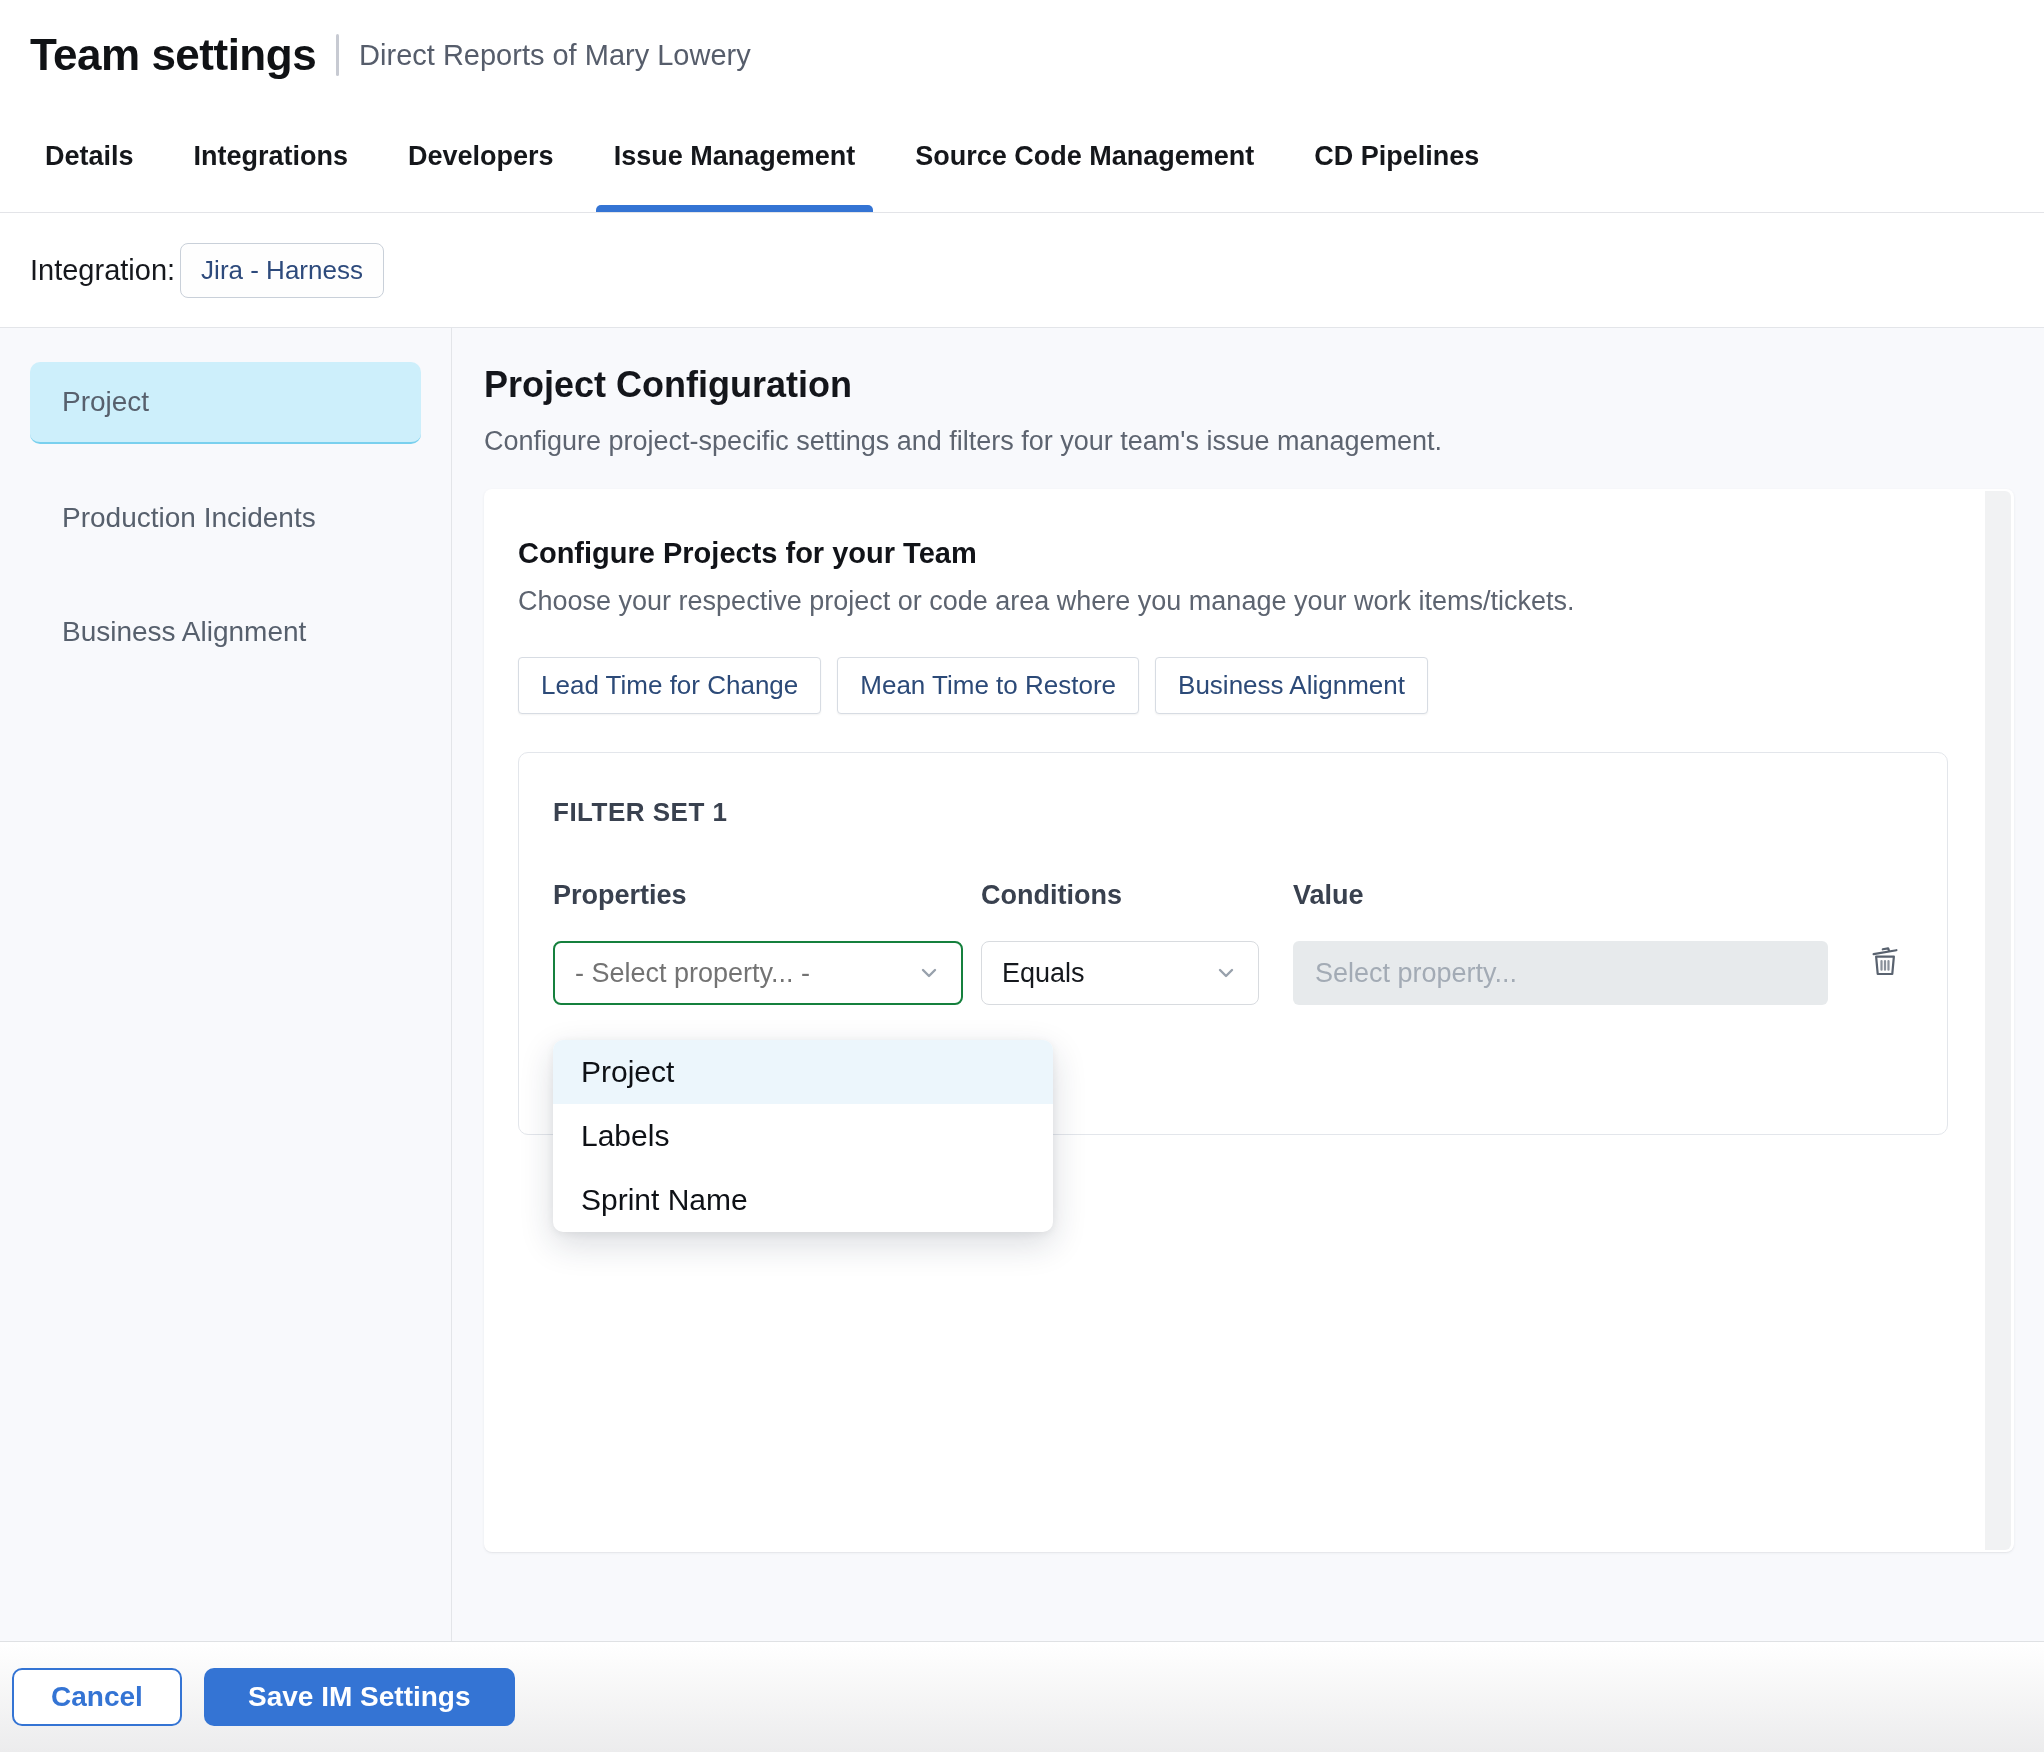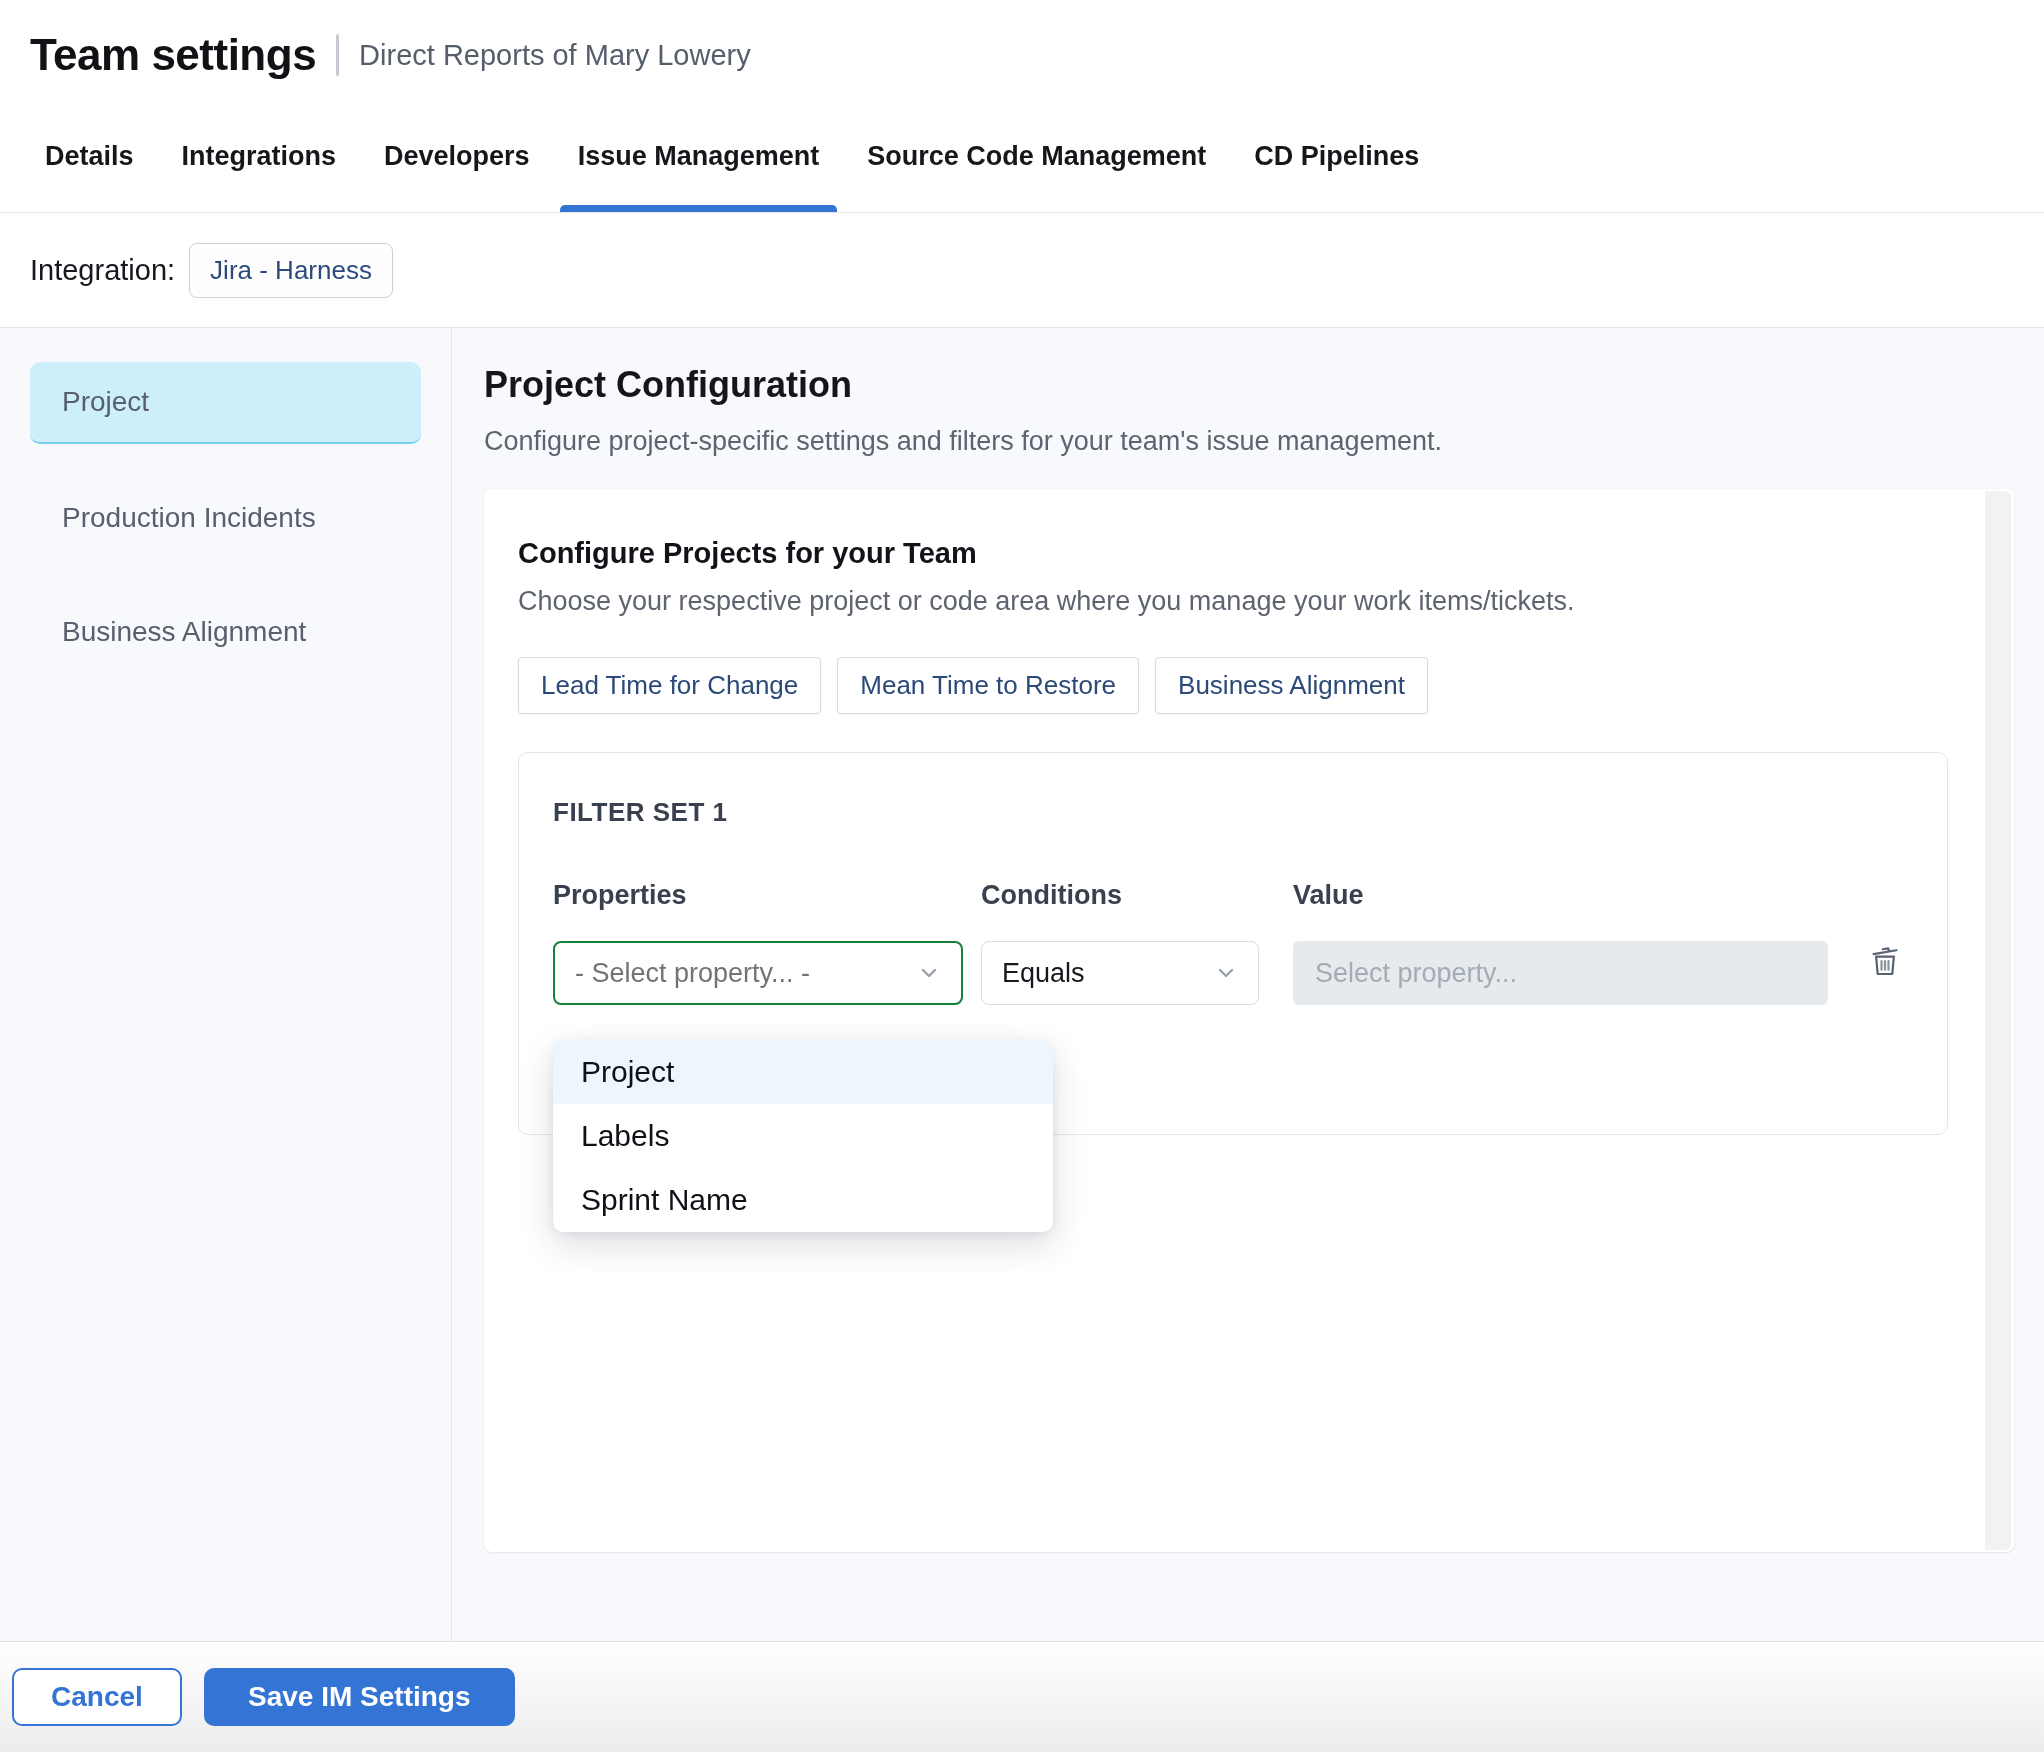--- a/index.html
+++ b/index.html
@@ -10,26 +10,26 @@
     display:flex; flex-direction:column;
   }
 
   
   .header { height:100px; background:#fff; display:flex; align-items:center; padding:10px 30px 0 30px; gap:20px; }
   .page-title { font-size:44px; font-weight:700; color:#101215; letter-spacing:-0.5px; }
   .title-divider { width:3px; height:42px; background:#c7cad2; border-radius:2px; }
   .page-subtitle { font-size:29px; color:#565d6b; }
 
   
-  .tabbar { height:113px; background:#fff; border-bottom:1px solid #e3e4e8; display:flex; align-items:stretch; gap:48px; padding:0 45px; }
+  .tabbar { height:113px; background:#fff; border-bottom:1px solid #e3e4e8; display:flex; align-items:stretch; gap:60px; padding:0 45px; }
   .tab { font-size:27px; font-weight:600; color:#15171b; display:flex; align-items:center; position:relative; cursor:pointer; }
   .tab.active::after { content:""; position:absolute; left:-18px; right:-18px; bottom:0; height:7px; background:#3474d4; border-radius:5px 5px 0 0; }
 
   
-  .integration-row { height:115px; background:#fff; border-bottom:1px solid #e3e5e9; display:flex; align-items:center; padding:0 30px; gap:14px; }
+  .integration-row { height:115px; background:#fff; border-bottom:1px solid #e3e5e9; display:flex; align-items:center; padding:0 30px; gap:5px; }
   .integration-label { font-size:29px; color:#16181d; }
   .integration-chip { font-size:26px; color:#2d4a7c; border:1px solid #c9d0d9; border-radius:8px; padding:11px 20px; background:#fefefe; cursor:pointer; }
 
   
   .main-band { flex:1; display:flex; background:#f8f9fc; overflow:hidden; }
   .sidebar { width:452px; border-right:1px solid #e3e5e9; padding:34px 30px; flex-shrink:0; }
   .side-item { font-size:28px; color:#57606d; padding:24px 32px; border-radius:10px; cursor:pointer; }
   .side-item.active { background:#cdeffb; border-bottom:2px solid #79d0ee; }
   .side-item + .side-item { margin-top:34px; }
 

